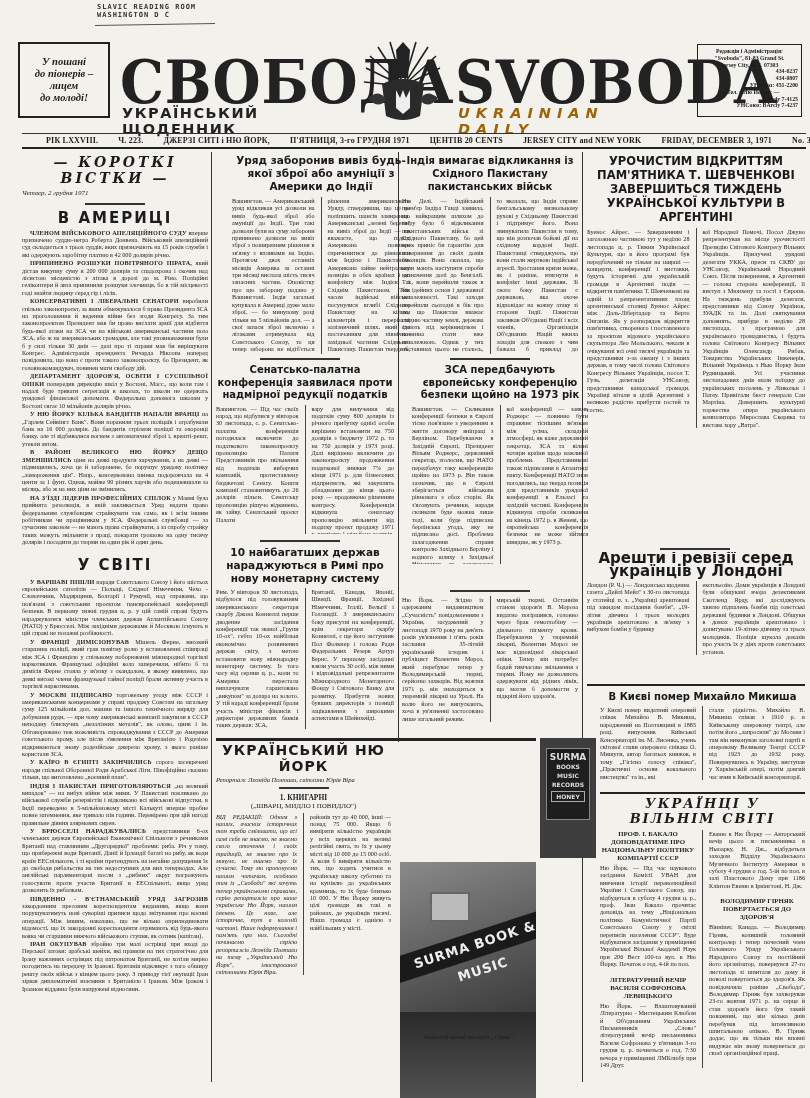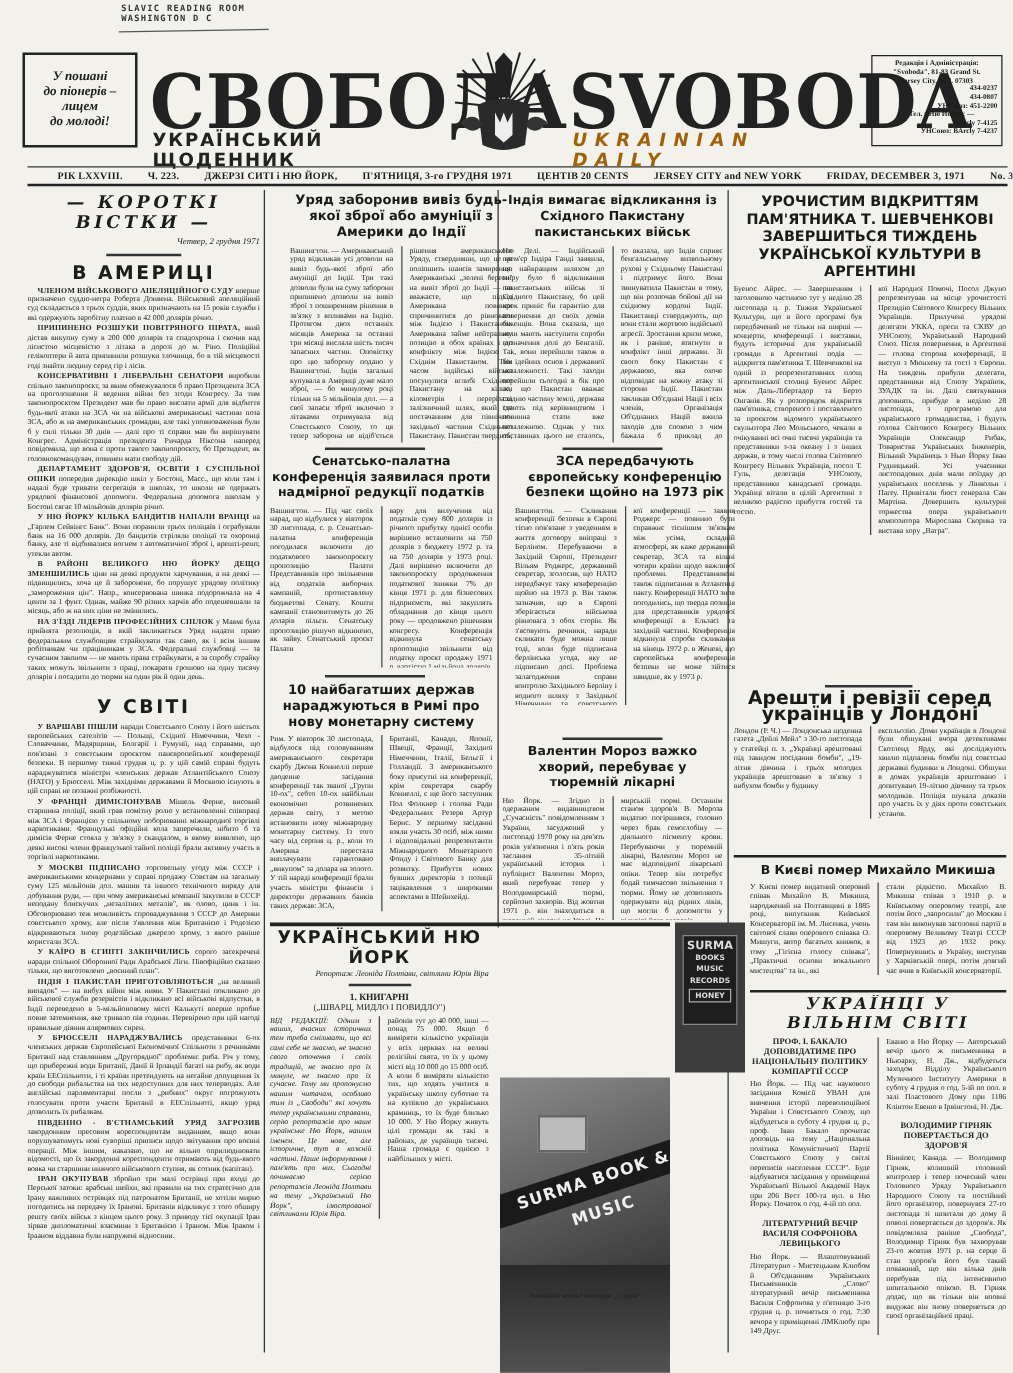--- a/index.html
+++ b/index.html
@@ -23,21 +23,21 @@
   .contact-box .c { text-align: center; }
   .dateline { left: 22px; top: 133px; width: 784px; height: 16px; border-top: 1.5px solid #333; border-bottom: 2.5px solid #222; display: flex; justify-content: space-between; align-items: center; font-size: 8px; font-weight: bold; padding: 0 4px; white-space: nowrap; }
   .dateline span { letter-spacing: 0.2px; padding-left: 20px; }
   .col-rule { width: 1px; background: #333; }
   .body-text { font-size: 6.2px; line-height: 7.4px; text-align: justify; color: #262626; }
   .body-text p { text-indent: 8px; margin-bottom: 1px; }
   .body-text b { font-weight: bold; letter-spacing: 0.2px; }
   .hl-cond { font-family: "DejaVu Sans", sans-serif; font-weight: bold; text-align: center; color: #1a1a1a; transform-origin: center; }
   .sec-title { font-family: "DejaVu Sans", sans-serif; font-weight: bold; text-align: center; letter-spacing: 2px; font-size: 15px; }
   .short-news-title { font-family: "DejaVu Serif", serif; font-weight: bold; font-style: italic; font-size: 14px; letter-spacing: 3px; text-align: center; }
-  .subdate { font-style: italic; font-size: 7px; text-align: right; }
+  .subdate { font-style: italic; font-size: 7px; text-align: left; }
   .small-rule { height: 1.5px; background: #333; margin: 4px auto; }
   .twocol { display: flex; gap: 6px; }
   .twocol > div { flex: 1; }
   .twocol .sep { flex: 0 0 1px; background: #444; }
   .photo { background: #555; position: relative; overflow: hidden; }
   .caption { font-size: 6px; font-style: italic; text-align: center; }
   .hr-thick { height: 2px; background: #222; }
 </style>
 </head>
 <body>
@@ -181,21 +181,20 @@
   <div class="hl-cond" style="font-size:10px; line-height:12.5px; margin-bottom:3px;">ЗСА передбачують європейську конференцію безпеки щойно на 1973 рік</div>
   <div class="twocol body-text">
     <div>Вашингтон. — Скликання конференції безпеки в Європі тісно пов'язане з уведенням в життя договору вніпраці з Берліном. Перебуваючи в Західній Європі, Президент Вільям Роджерс, державний секретар, зголосив, що НАТО передбачує таку конференцію щойно на 1973 р. Він також зазначив, що в Європі зберігається військова рівновага з обох сторін. Як з'ясовують речники, наради скликати буде можна лише тоді, коли буде підписана берлінська угода, яку не підписано досі. Проблема залагодження справи контролю Західнього Берліну і водного шляху з Західньої Німеччини та совєтського контролю над Східньою Європою. Метою та-</div>
     <div class="sep"></div>
     <div>кої конференції — заявив Роджерс — повинно бути справжнє тіснішим зв'язкам між усіма, складній атмосфері, як каже державний секретар, ЗСА та вільні чотири країни щодо важливої проблеми. Представникові також підписання в Атлантиці пакту. Конференції НАТО знов погодились, що тверда позиція для представників урядової конференції в Ельзасі та західній частині. Конференція відкинула спроби скликання на кінець 1972 р. в Женеві, що європейська конференція безпеки не може зійтися швидше, як у 1973 р.</div>
   </div>
 </div>
 <div class="abs small-rule" style="left:450px; top:590px; width:80px; margin:0;"></div>
 
 <div class="abs" style="left:402px; top:596px; width:176px; height:140px; overflow:hidden;">
-  <div class="hl-cond" style="font-size:10px; line-height:12.5px; margin-bottom:3px;">Валентин Мороз важко хворий, перебуває у тюремній лікарні</div>
   <div class="twocol body-text">
     <div>Ню Йорк. — Згідно із одержаним видавництвом „Сучасність" повідомленням з України, засуджений у листопаді 1970 року на дев'ять років ув'язнення і п'ять років заслання 35-літній український історик і публіцист Валентин Мороз, який перебуває тепер у Володимирській тюрмі, серйозно захворів. Від жовтня 1971 р. він знаходиться в тюремній лікарні на Уралі. На волю його не випускають, хоча в ув'язненні застосовано лише загальний режим.</div>
     <div class="sep"></div>
     <div>мирській тюрмі. Останнім станом здоров'я В. Мороза видатно погіршився, головно через брак гемоглобіну — діяльного пігменту крови. Перебуваючи у тюремній лікарні, Валентин Мороз не має відповідної лікарської опіки. Тепер він потребує бодай тимчасово звільнення з тюрми. Йому не дозволяють одержувати від рідних ліків, що могли б допомогти у підкріпі його здоров'я.</div>
   </div>
 </div>
 
 <div class="abs" style="left:587px; top:154px; width:218px; height:380px; overflow:hidden;">
   <div class="hl-cond" style="font-size:11.5px; line-height:14px; margin-bottom:4px;">УРОЧИСТИМ ВІДКРИТТЯМ ПАМ'ЯТНИКА Т. ШЕВЧЕНКОВІ ЗАВЕРШИТЬСЯ ТИЖДЕНЬ УКРАЇНСЬКОЇ КУЛЬТУРИ В АРГЕНТИНІ</div>
   <div class="twocol body-text">

